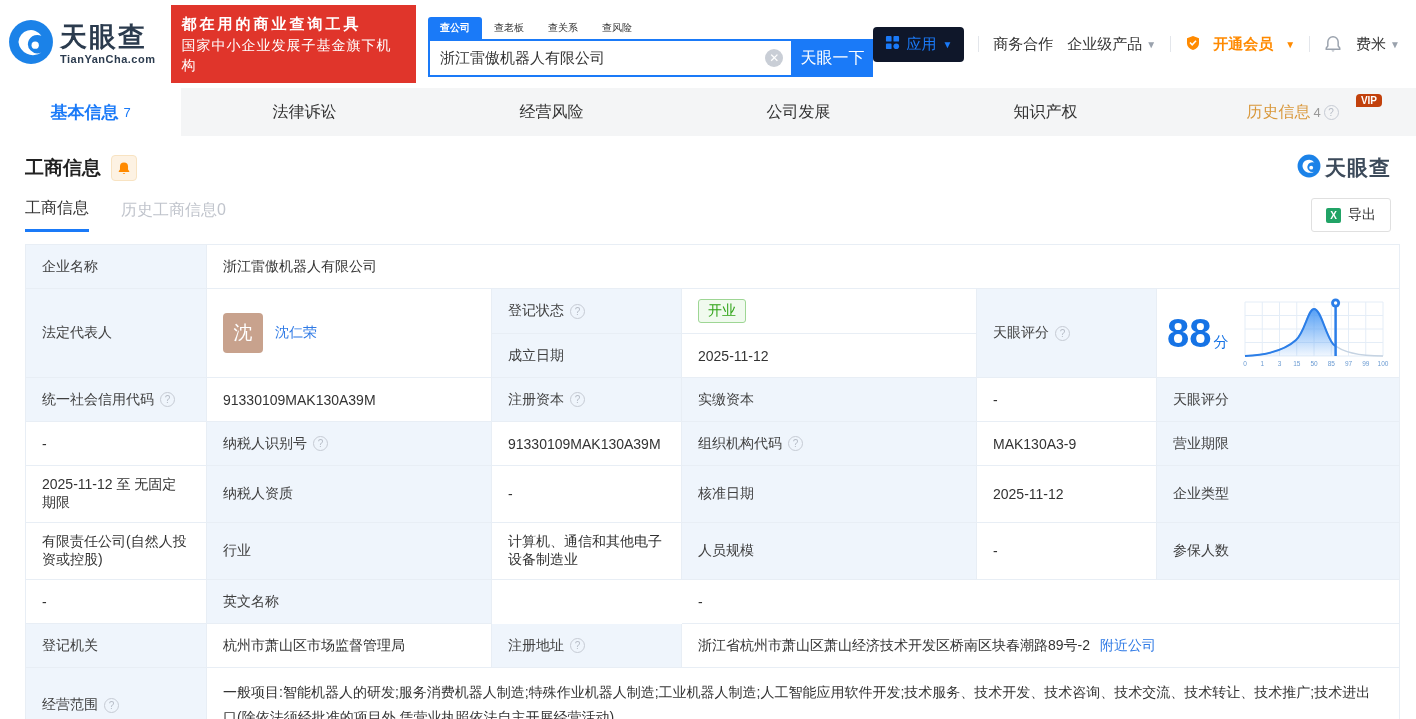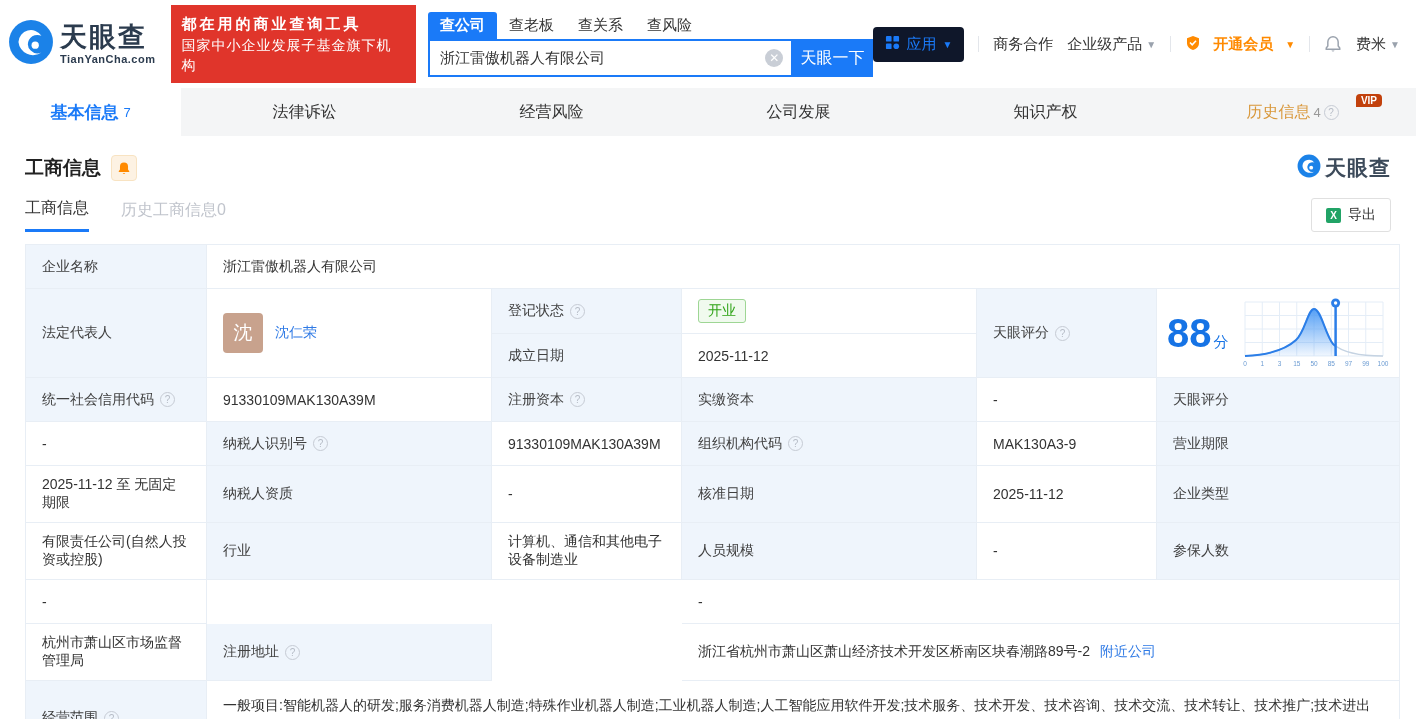--- a/index.html
+++ b/index.html
@@ -10,21 +10,21 @@
   .logo { display:flex; align-items:center; gap:6px; }
   .logo-text { display:flex; flex-direction:column; line-height:1; }
   .logo-cn { font-size:27px; font-weight:bold; color:#2b3b4e; letter-spacing:2px; }
   .logo-en { font-size:11px; font-weight:bold; color:#2b3b4e; margin-top:3px; letter-spacing:.5px; }
   .slogan { margin-left:16px; background:#e0352b; color:#fff; padding:8px 10px; line-height:1.45; }
   .slogan .l1 { font-size:15px; font-weight:bold; letter-spacing:3px; }
   .slogan .l2 { font-size:14px; letter-spacing:1px; }
 
   .search-wrap { margin-left:12px; width:446px; }
   .search-tabs { display:flex; align-items:flex-end; height:28px; }
-  .search-tab { font-size:15px; color:#333; padding:4px 12px; cursor:pointer; }
+  .search-tab { font-size:10px; color:#333; padding:4px 12px; cursor:pointer; }
   .search-tab.active { background:#1a7af8; color:#fff; border-radius:3px 3px 0 0; font-weight:bold; }
   .search-bar { display:flex; height:38px; }
   .search-input-box { position:relative; flex:1; border:2px solid #1a7af8; border-right:none; background:#fff; display:flex; align-items:center; }
   .search-input-box input { border:none; outline:none; width:100%; font-size:15px; padding:0 34px 0 10px; color:#333; font-family:inherit; }
   .clear-icon { position:absolute; right:8px; width:18px; height:18px; border-radius:50%; background:#c9ced6; color:#fff; font-size:12px; line-height:18px; text-align:center; cursor:pointer; }
   .search-btn { width:82px; background:#1a7af8; color:#fff; border:none; font-size:16px; cursor:pointer; font-family:inherit; }
 
   .topnav { margin-left:auto; display:flex; align-items:center; gap:14px; font-size:15px; white-space:nowrap; }
   .apps-pill { display:flex; align-items:center; gap:6px; background:#0f172a; color:#1a7af8; padding:8px 12px; border-radius:4px; cursor:pointer; }
   .sep { width:1px; height:16px; background:#e3e6eb; }
@@ -311,22 +311,24 @@
 
   <div class="cell lbl">企业类型</div>
   <div class="cell val">有限责任公司(自然人投资或控股)</div>
   <div class="cell lbl">行业</div>
   <div class="cell val">计算机、通信和其他电子设备制造业</div>
   <div class="cell lbl">人员规模</div>
   <div class="cell val">-</div>
 
   <div class="cell lbl">参保人数</div>
   <div class="cell val">-</div>
+  <div class="cell lbl">英文名称</div>
   <div class="cell val span3">-</div>
 
+  <div class="cell lbl">登记机关</div>
   <div class="cell val">杭州市萧山区市场监督管理局</div>
   <div class="cell lbl">
     <span>注册地址</span>
     <span class="help-circle">?</span>
   </div>
   <div class="cell val span3" style="gap:10px;">
     <span>浙江省杭州市萧山区萧山经济技术开发区桥南区块春潮路89号-2</span>
     <a class="link">附近公司</a>
   </div>
 

